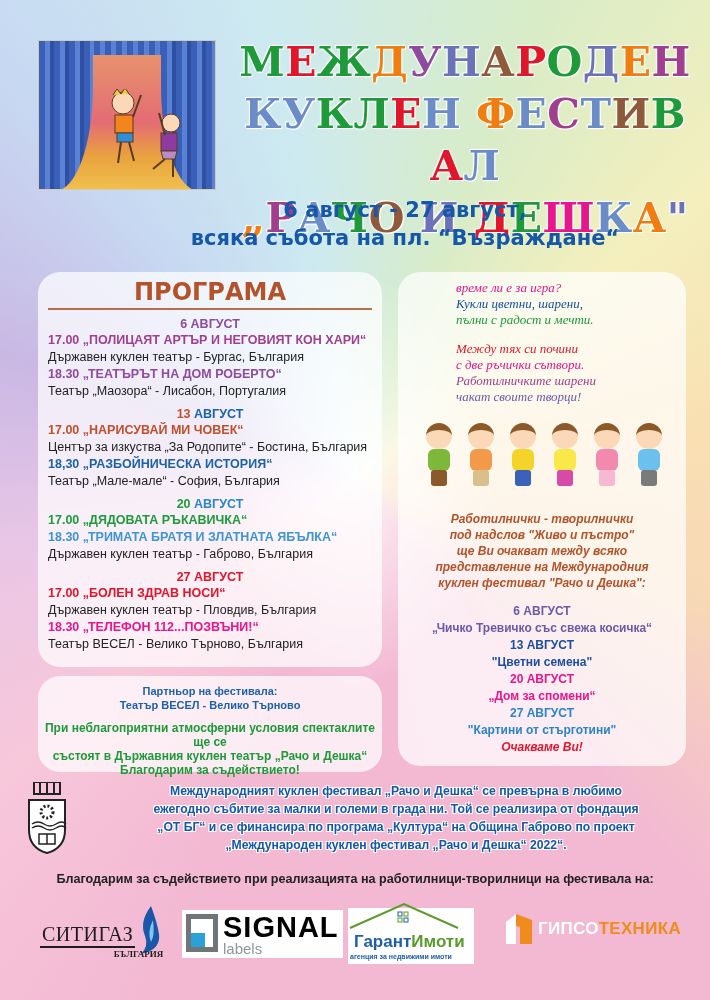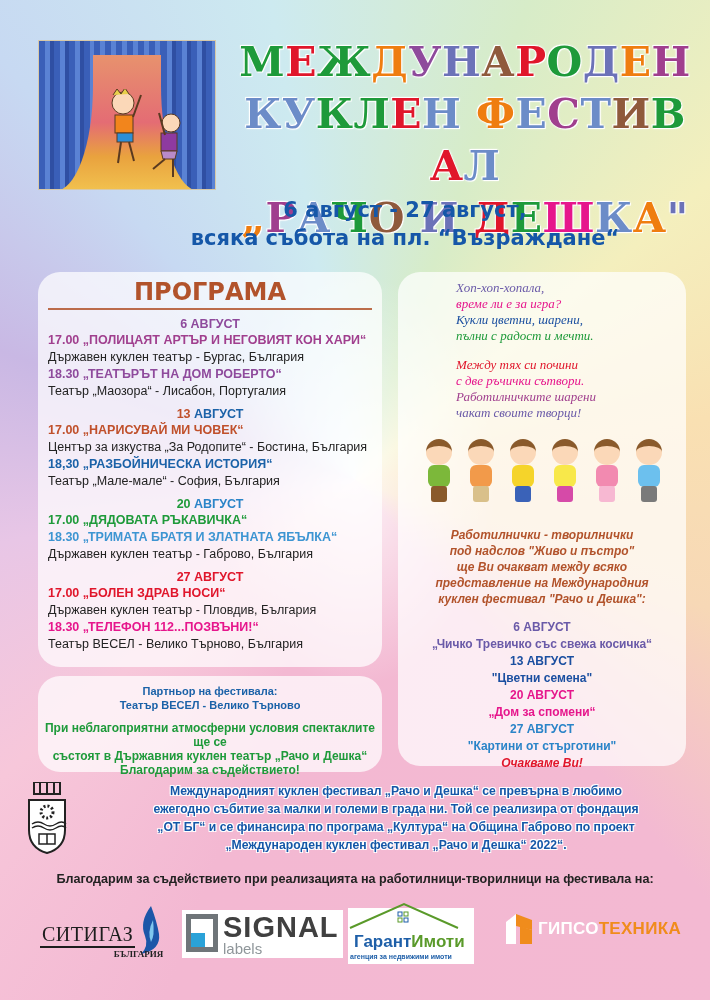--- a/index.html
+++ b/index.html
@@ -94,21 +94,21 @@
   }
   .thanks {
     left: 0; top: 872px; width: 710px; text-align: center; color: #222; font-weight: bold; font-size: 12.6px;
   }
   .sponsor { position: absolute; }
   .sg-word { font-family: "Liberation Serif", serif; font-size: 20px; color: #1d1d1d; border-bottom: 2px solid #1d1d1d; padding: 0 2px; letter-spacing: 0.5px; }
   .sg-sub { font-family: "Liberation Serif", serif; font-size: 9px; color: #222; font-weight: bold; text-align: right; margin-top: 1px; }
   .signal-box { background: #fff; display: flex; align-items: flex-start; padding: 2px 4px; }
   .signal-sq { width: 32px; height: 38px; border: 5px solid #6f7579; position: relative; margin-right: 5px; margin-top: 2px; }
   .signal-sq::after { content: ""; position: absolute; left: 0; bottom: 0; width: 14px; height: 14px; background: #2aa2d8; }
-  .signal-word { font-size: 29px; font-weight: bold; color: #404040; line-height: 30px; letter-spacing: 1px; }
+  .signal-word { font-size: 29px; font-weight: bold; color: #000000; line-height: 30px; letter-spacing: 1px; }
   .signal-sub { font-size: 15px; color: #8f969a; line-height: 14px; }
   .garant-box { background: #fff; width: 126px; height: 56px; position: relative; }
   .garant-word { position: absolute; left: 6px; top: 24px; font-size: 17px; font-weight: bold; }
   .garant-sub { position: absolute; left: 2px; top: 45px; font-size: 7px; color: #1e5fa8; font-weight: bold; white-space: nowrap; }
   .gipso { display: flex; align-items: center; }
   .gipso-mark { width: 26px; height: 30px; position: relative; margin-right: 6px; }
   .gipso-word { font-size: 17px; font-weight: bold; letter-spacing: 0.3px; }
 </style>
 </head>
 <body>
@@ -187,21 +187,20 @@
   <div class="weather">
     <div class="weather-line">При неблагоприятни атмосферни условия спектаклите ще се</div>
     <div class="weather-line">състоят в Държавния куклен театър „Рачо и Дешка“</div>
     <div class="weather-line">Благодарим за съдействието!</div>
   </div>
 </div>
 
 <div class="abs panel rpanel">
   <div class="poem">
     <div id="stanza1">
-        <div style="color: rgb(106, 90, 168);">Хоп-хоп-хопала,</div>
         <div style="color: rgb(230, 22, 140);">време ли е за игра?</div>
         <div style="color: rgb(27, 79, 160);">Кукли цветни, шарени,</div>
         <div style="color: rgb(30, 154, 58);">пълни с радост и мечти.</div>
       </div>
     <div class="poem-gap"></div>
     <div id="stanza2">
         <div style="color: rgb(224, 22, 43);">Между тях си почини</div>
         <div style="color: rgb(230, 22, 140);">с две ръчички сътвори.</div>
         <div style="color: rgb(160, 63, 142);">Работилничките шарени</div>
         <div style="color: rgb(106, 90, 168);">чакат своите творци!</div>

